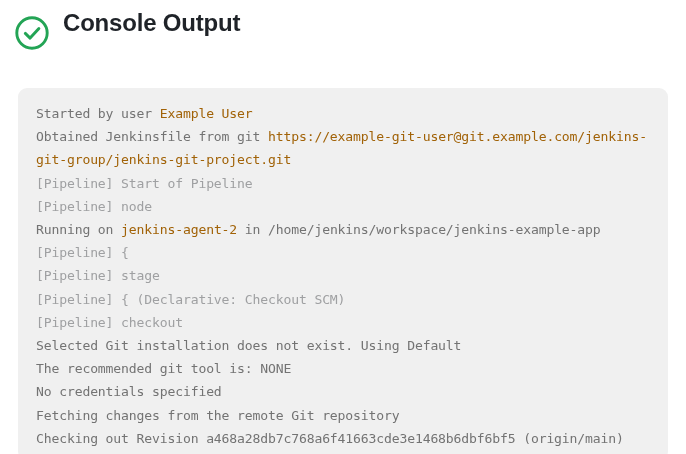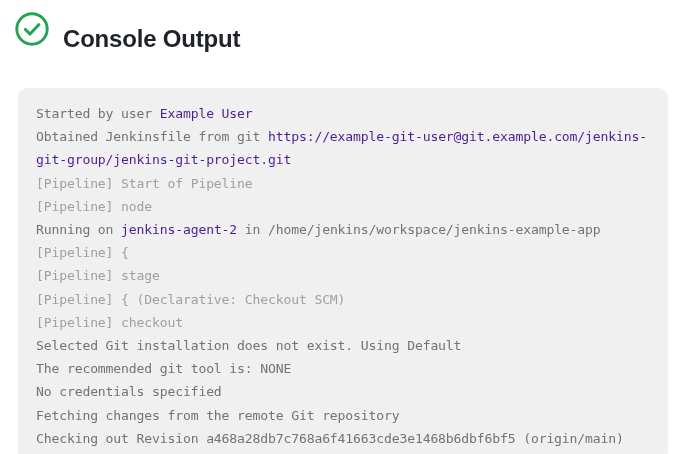--- a/index.html
+++ b/index.html
@@ -21,21 +21,21 @@
     height: 454px;
     background: #ffffff;
   }
 
   
   .header {
     position: absolute;
     left: 14px;
     top: 11px;
     display: flex;
-    align-items: flex-start;
+    align-items: flex-end;
     gap: 13px;
     height: 40px;
   }
   .status-icon {
     width: 36px;
     height: 36px;
     flex: 0 0 36px;
     display: block;
   }
   .page-title {
@@ -68,21 +68,21 @@
     color: #1f2328;
     white-space: pre-wrap;
     word-break: break-word;
     letter-spacing: -0.15px;
     margin: 0;
   }
   .console-log .line {
     display: block;
     min-height: 23.2px;
   }
-  .tok-link { color: #4c1d95; }
+  .tok-link { color: #a16207; }
   .tok-dim  { color: #9fa0a2; }
   .tok-plain { color: #737373; }
 </style>
 </head>
 <body>
 
 <div class="page">
 
   <div class="header">
     <span class="status-icon-wrap">

